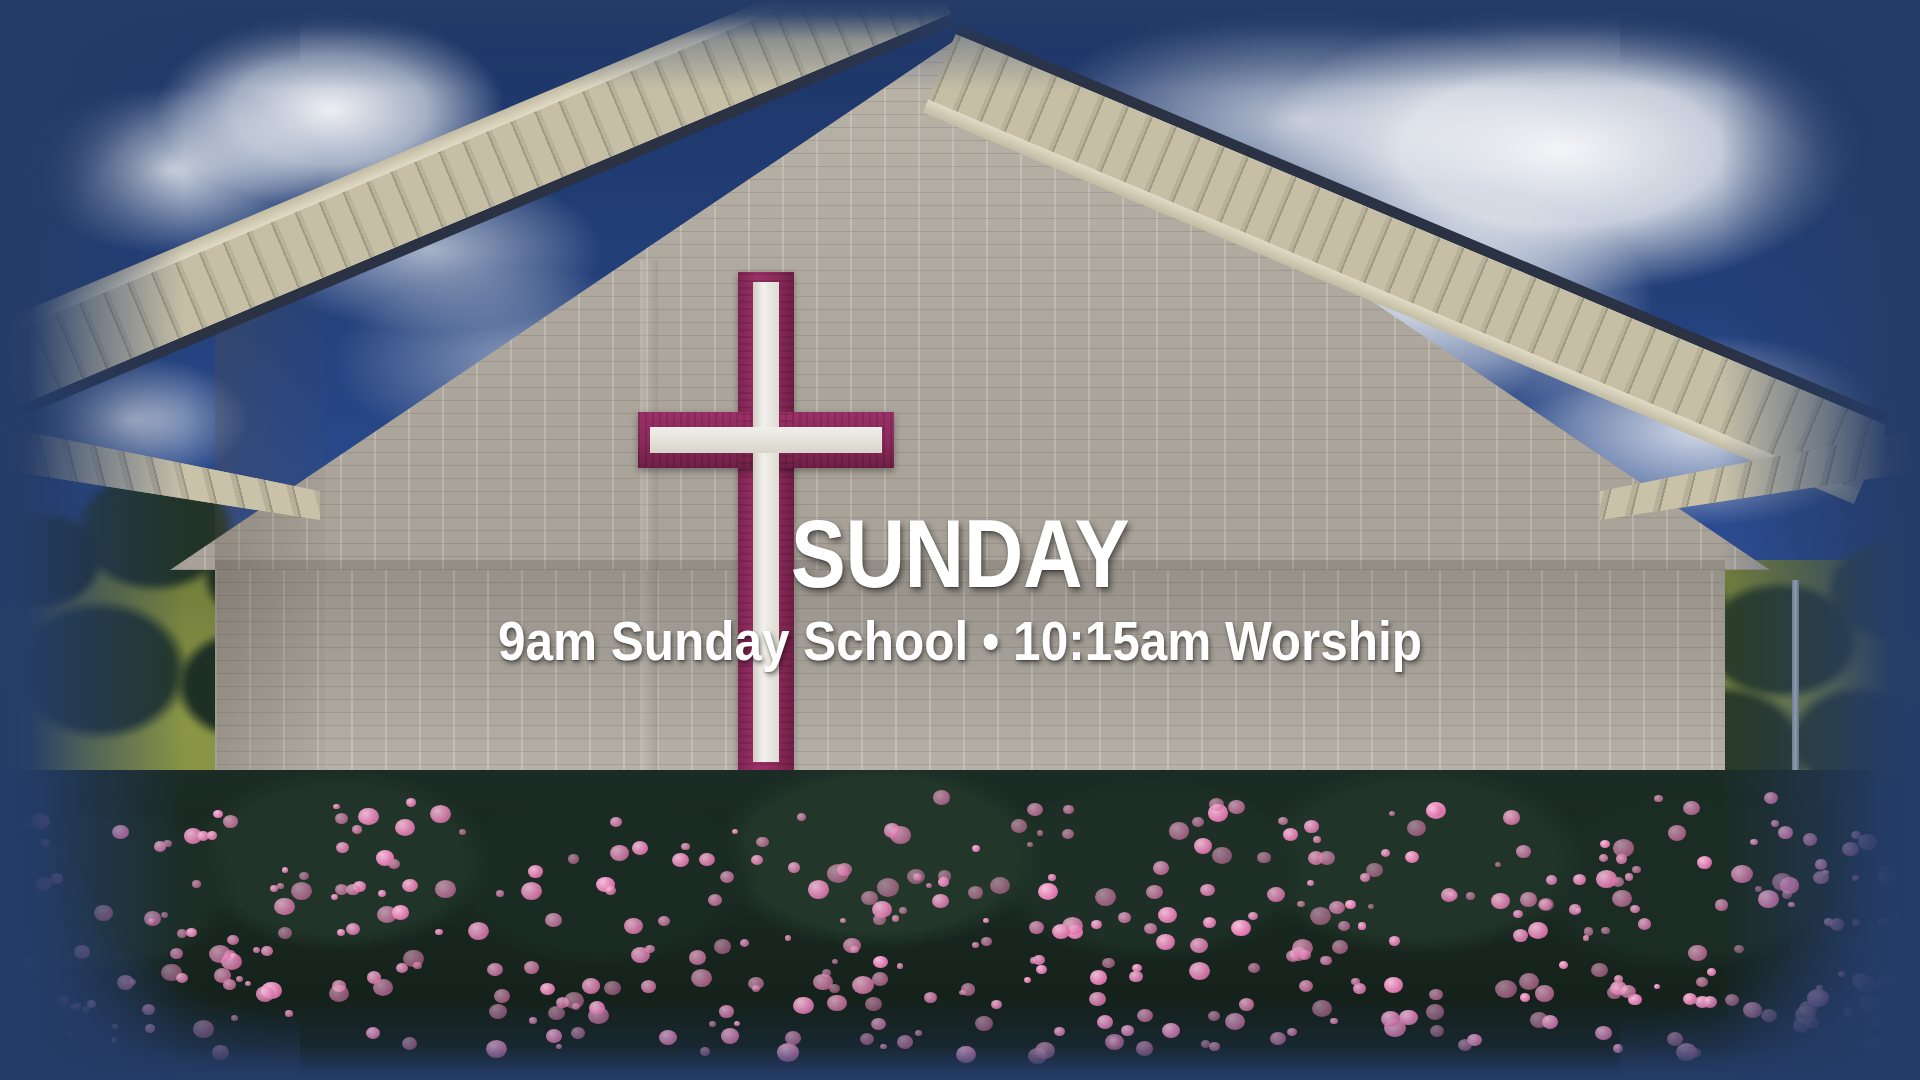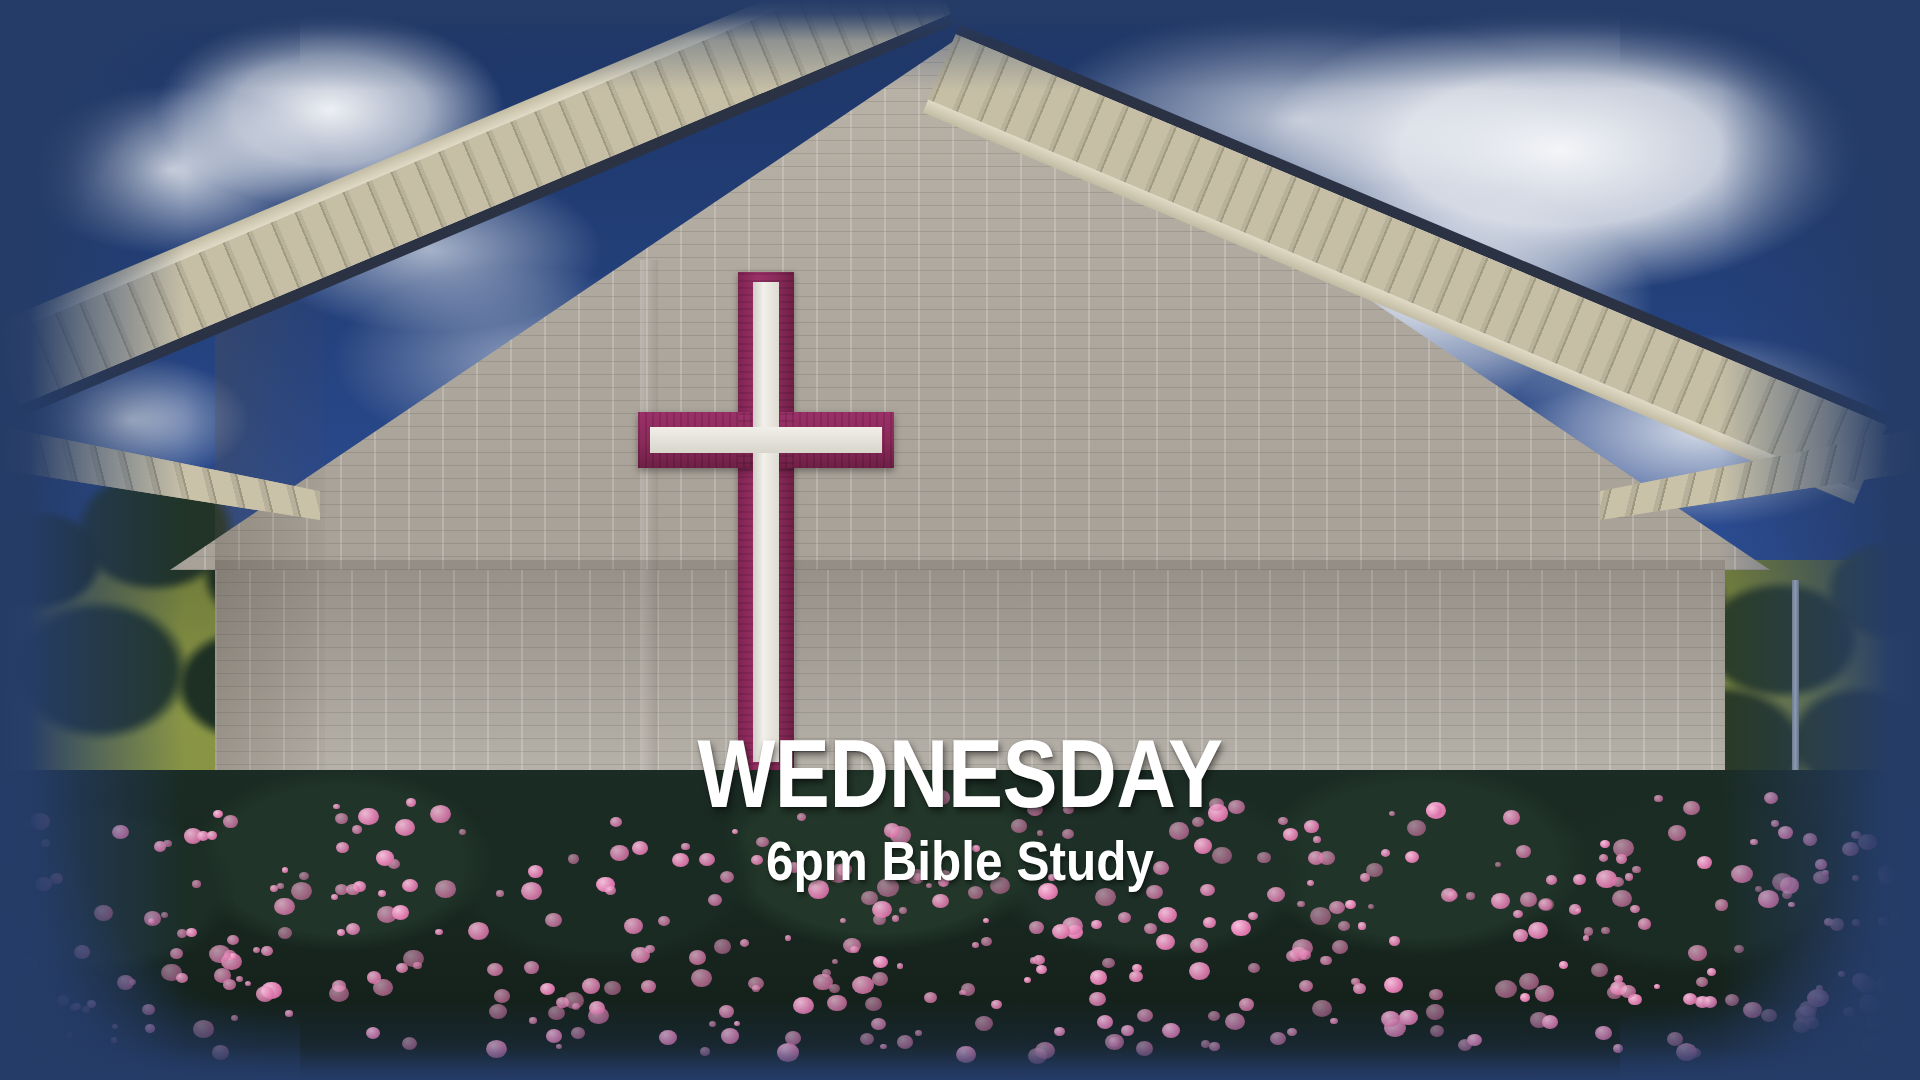--- a/index.html
+++ b/index.html
@@ -714,20 +714,20 @@
   </div>
 
   <div class="vignette"></div>
   <div class="corner-tl"></div>
   <div class="corner-tr"></div>
   <div class="corner-bl"></div>
   <div class="corner-br"></div>
 
   <div class="overlay">
 
-
-    <div class="blk" id="blk-wed">
-      <div class="day">WEDNESDAY</div>
-      <div class="times">6pm Bible Study</div>
+    <div class="blk" id="blk-sunday">
+      <div class="day">SUNDAY</div>
+      <div class="times">9am Sunday School • 10:15am Worship</div>
     </div>
+
 
   </div>
 </div>
 
 </body></html>

